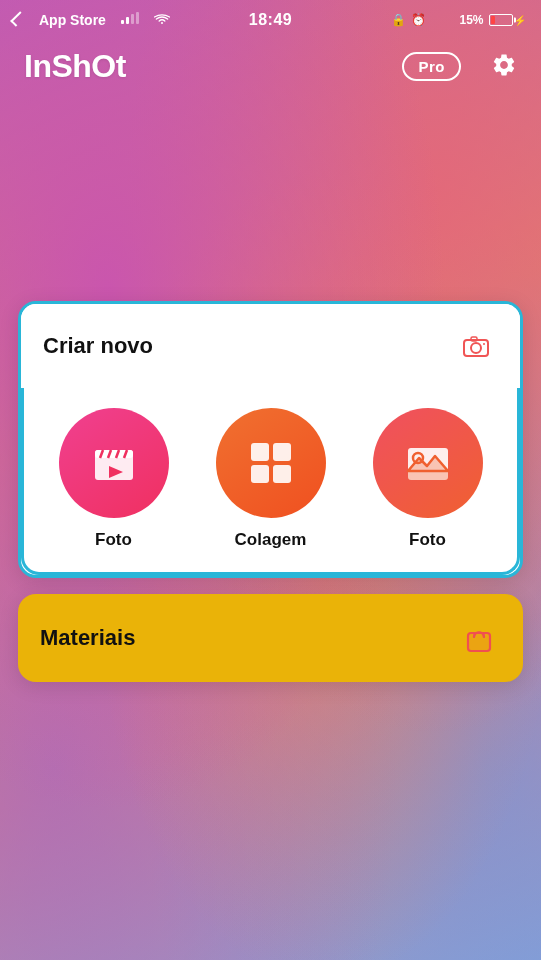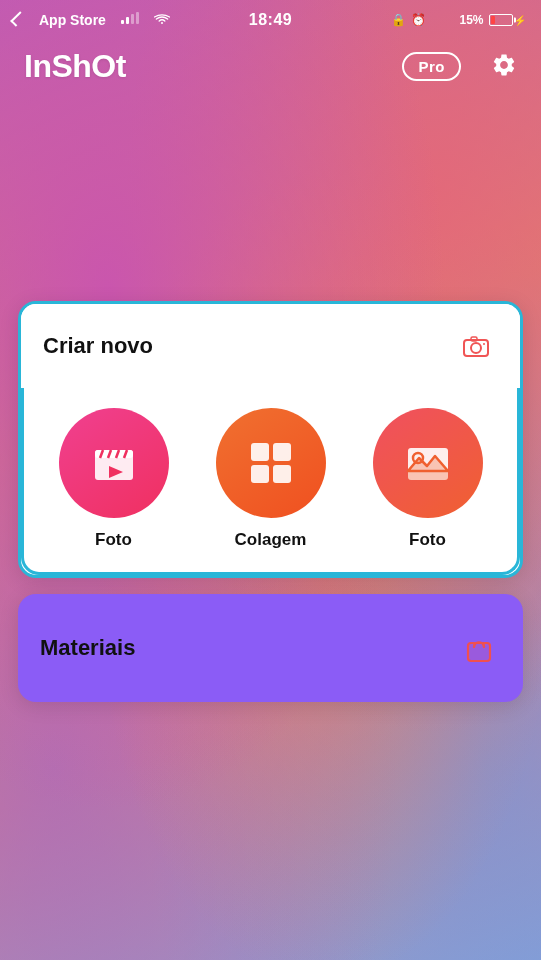--- a/index.html
+++ b/index.html
@@ -284,22 +284,22 @@
       font-size: 17px;
       font-weight: 700;
       color: #111;
     }
 
     
     .materiais-section {
       display: flex;
       align-items: center;
       justify-content: space-between;
-      padding: 32px 22px;
-      background: #8b5cf6;
+      padding: 22px 22px;
+      background: #eab308;
       border-radius: 18px;
       box-shadow: 0 4px 20px rgba(0,0,0,0.12);
     }
 
     .materiais-label {
       font-size: 22px;
       font-weight: 800;
       color: #111;
     }
 

